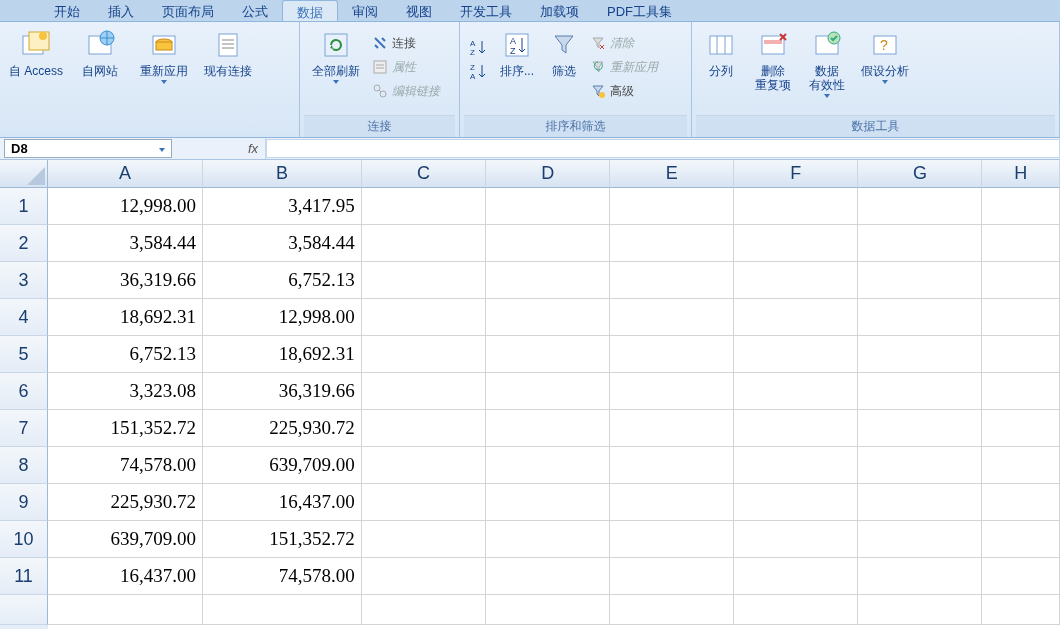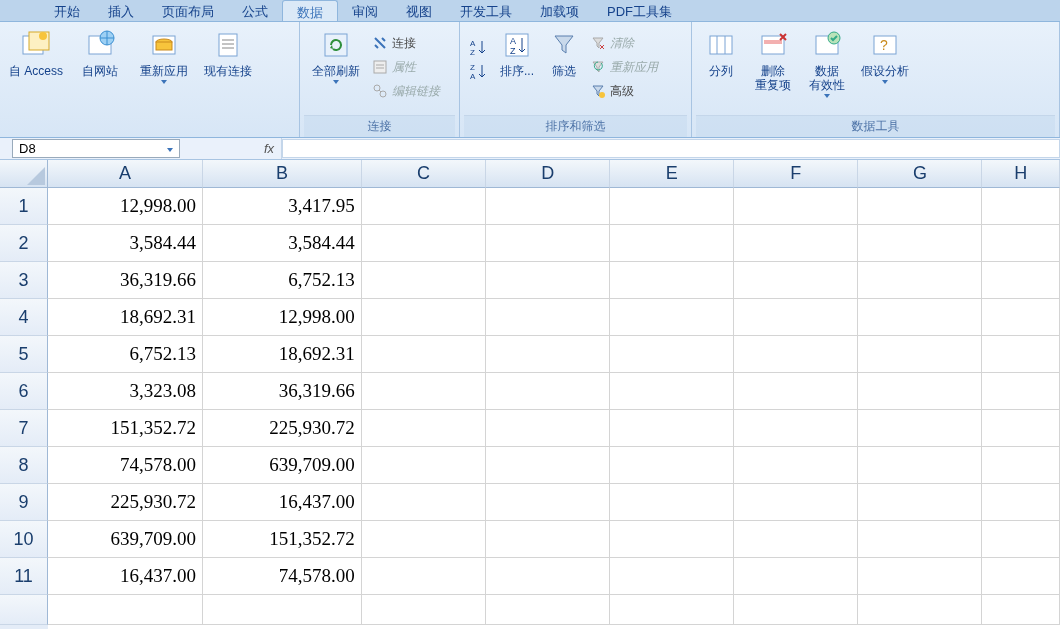--- a/index.html
+++ b/index.html
@@ -110,25 +110,26 @@
     display: flex;
     height: 22px;
     background: #eaf1fb;
     border-bottom: 1px solid #a8c4e2;
     font-size: 13px;
   }
   .namebox {
     width: 168px;
     background: white;
     border: 1px solid #9ab;
-    margin: 1px 12px;
+    margin: 1px 4px;
     padding: 1px 6px;
     position: relative;
     display:flex;align-items:center;
     color:#000;
+    font-weight:bold;
   }
   .namebox .dd { margin-left:auto; }
   .fx {
     width: 90px;
     display:flex;align-items:center;justify-content:flex-end;
     padding-right:7px;
     border-right:1px solid #c4d6ea;
     font-style: italic;
     color:#555;
   }

